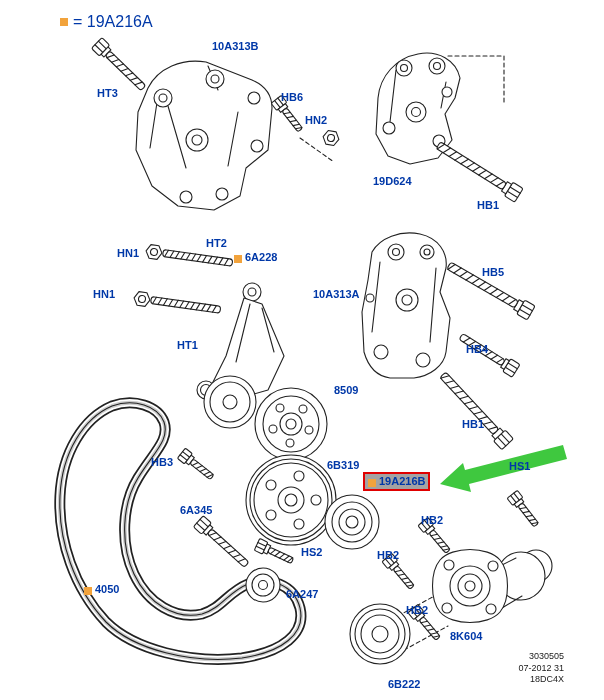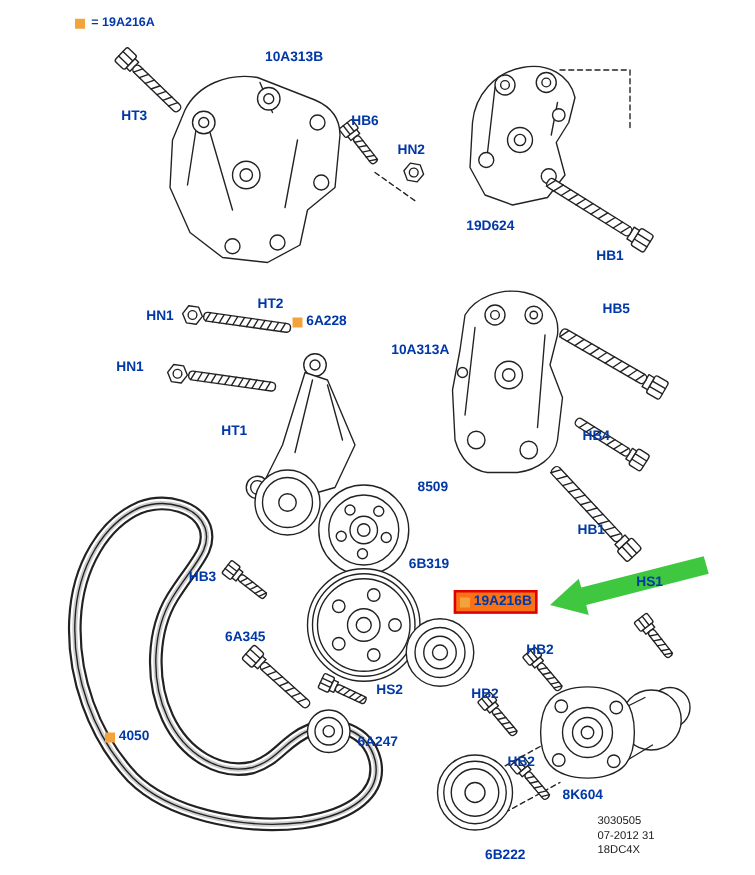--- a/index.html
+++ b/index.html
@@ -4,38 +4,38 @@
 <style>
   * { margin:0; padding:0; box-sizing:border-box; }
   html,body { background:#fff; }
   body {
     width:604px; height:700px; position:relative; overflow:hidden;
     font-family:"Liberation Sans", sans-serif;
   }
   .stage { position:absolute; inset:0; }
   svg.art { position:absolute; left:0; top:0; }
   .lbl {
-    position:absolute; display:flex; align-items:center; gap:3px;
+    position:absolute; display:flex; align-items:flex-end; gap:3px;
     font-size:11px; font-weight:bold; color:var(--label-blue,#0038A8);
     white-space:nowrap; line-height:1;
   }
   .marker {
     width:8px; height:8px; background:var(--marker-orange,#F2A33C);
     display:inline-block; flex:0 0 auto;
   }
   .hl {
     border:2px solid var(--highlight-red,#E00000);
-    padding:2px 3px; background:#f97316;
+    padding:2px 3px; background:#a3a3a3;
   }
   .legend {
     position:absolute; left:60px; top:13px; display:flex; align-items:center; gap:5px;
-    font-size:10px; font-weight:bold; color:var(--label-blue,#0038A8);
+    font-size:16px; font-weight:normal; color:var(--label-blue,#0038A8);
   }
   .footer {
-    position:absolute; left:478px; top:651px; width:86px; text-align:left;
+    position:absolute; left:478px; top:651px; width:86px; text-align:right;
     font-size:9px; line-height:11.5px; color:#1a1a1a;
   }
 </style>
 </head>
 <body>
 
 <div class="stage">
 
   <svg class="art" width="604" height="700" viewBox="0 0 604 700">
     <defs>
@@ -232,21 +232,21 @@
 
   <div class="lbl" style="left:97px;top:88px">
       <span>HT3</span>
     </div>
   <div class="lbl" style="left:212px;top:41px">
       <span>10A313B</span>
     </div>
   <div class="lbl" style="left:281px;top:92px">
       <span>HB6</span>
     </div>
-  <div class="lbl" style="left:318px;top:115px">
+  <div class="lbl" style="left:305px;top:115px">
       <span>HN2</span>
     </div>
   <div class="lbl" style="left:373px;top:176px">
       <span>19D624</span>
     </div>
   <div class="lbl" style="left:477px;top:200px">
       <span>HB1</span>
     </div>
   <div class="lbl" style="left:117px;top:248px">
       <span>HN1</span>
@@ -257,36 +257,36 @@
   <div class="lbl" style="left:234px;top:252px">
       <span class="marker"></span>
       <span>6A228</span>
     </div>
   <div class="lbl" style="left:93px;top:289px">
       <span>HN1</span>
     </div>
   <div class="lbl" style="left:177px;top:340px">
       <span>HT1</span>
     </div>
-  <div class="lbl" style="left:313px;top:275px">
+  <div class="lbl" style="left:313px;top:289px">
       <span>10A313A</span>
     </div>
-  <div class="lbl" style="left:482px;top:242px">
+  <div class="lbl" style="left:482px;top:267px">
       <span>HB5</span>
     </div>
   <div class="lbl" style="left:466px;top:344px">
       <span>HB4</span>
     </div>
   <div class="lbl" style="left:462px;top:419px">
       <span>HB1</span>
     </div>
   <div class="lbl" style="left:334px;top:385px">
       <span>8509</span>
     </div>
-  <div class="lbl" style="left:327px;top:446px">
+  <div class="lbl" style="left:327px;top:460px">
       <span>6B319</span>
     </div>
   <div class="lbl" style="left:151px;top:457px">
       <span>HB3</span>
     </div>
   <div class="lbl hl" style="left:363px;top:472px">
       <span class="marker"></span>
       <span>19A216B</span>
     </div>
   <div class="lbl" style="left:509px;top:461px">

